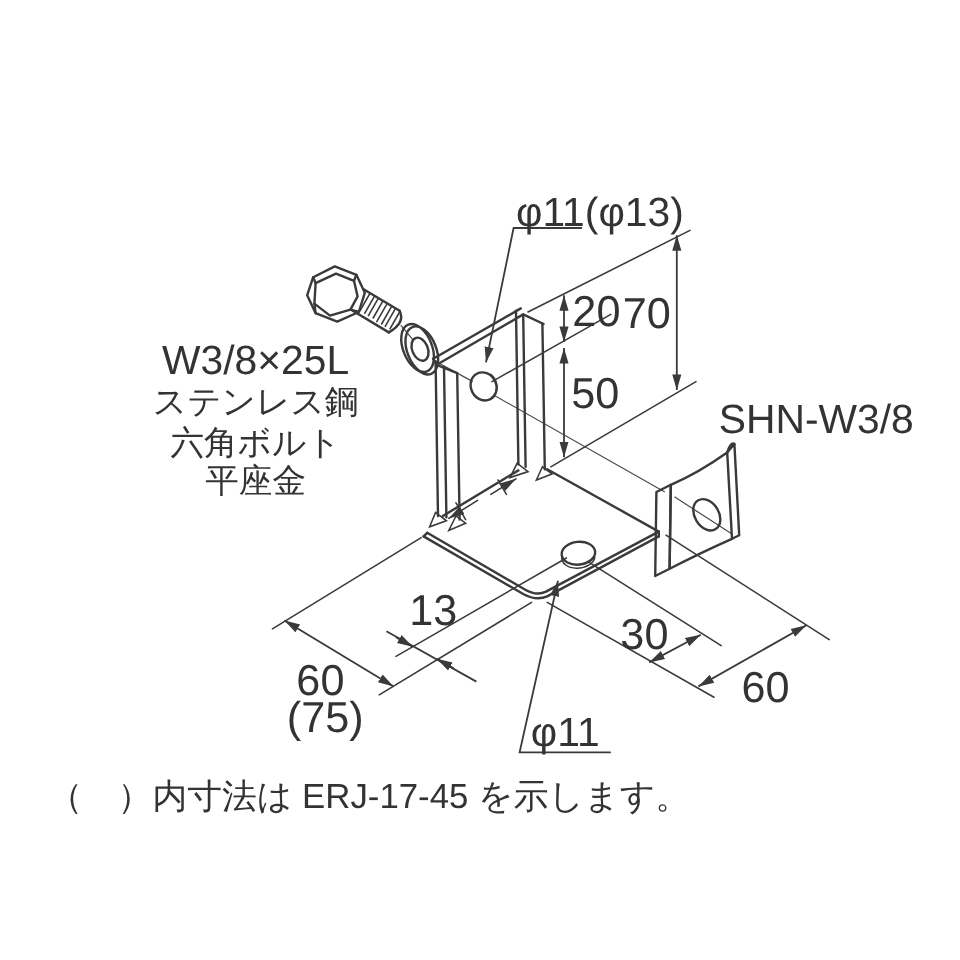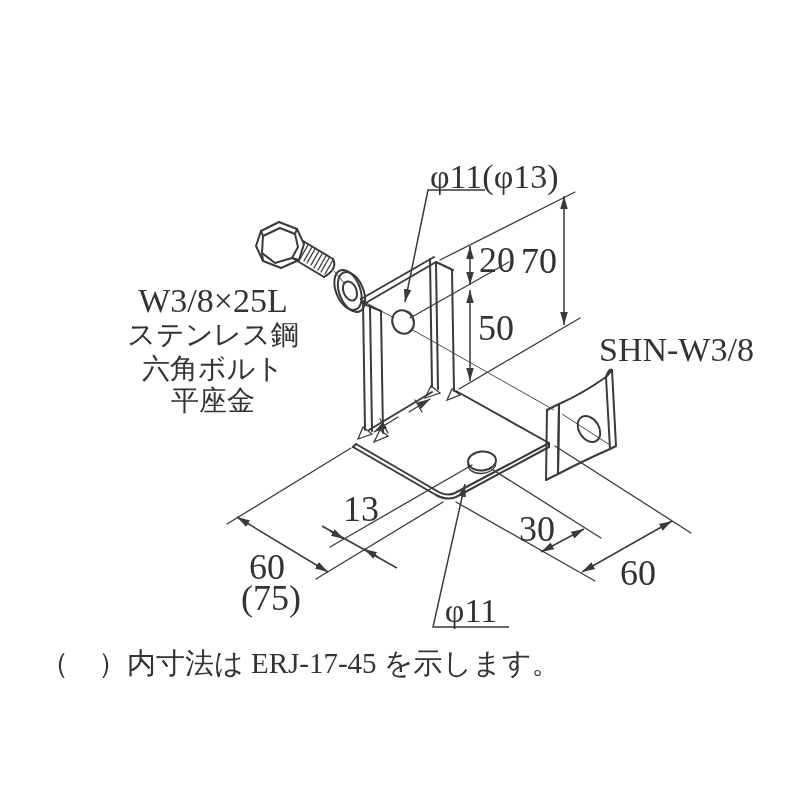--- a/index.html
+++ b/index.html
@@ -1,18 +1,18 @@
 <!DOCTYPE html>
 <html><head>
 <meta charset="utf-8">
 <style>
   html,body{margin:0;padding:0;background:#ffffff;}
   .canvas{
     position:relative;width:800px;height:800px;background:#ffffff;
-    font-family:Liberation Serif, serif;overflow:hidden;
+    font-family:Liberation Sans, sans-serif;overflow:hidden;
   }
   svg text{fill:#333333;}
   .t-dim{font-size:36px;}
   .t-label{font-size:34px;}
   .t-cjk{font-size:28px;}
   .t-note{font-size:29px;}
   .ln{stroke:#3a3a3a;stroke-width:2;fill:none;stroke-linecap:round;stroke-linejoin:round;}
   .thin{stroke:#3a3a3a;stroke-width:1.3;fill:none;stroke-linecap:round;}
   .dim{stroke:#3a3a3a;stroke-width:1.5;fill:none;stroke-linecap:butt;}
   .axis{stroke:#4a4a4a;stroke-width:1;fill:none;}

